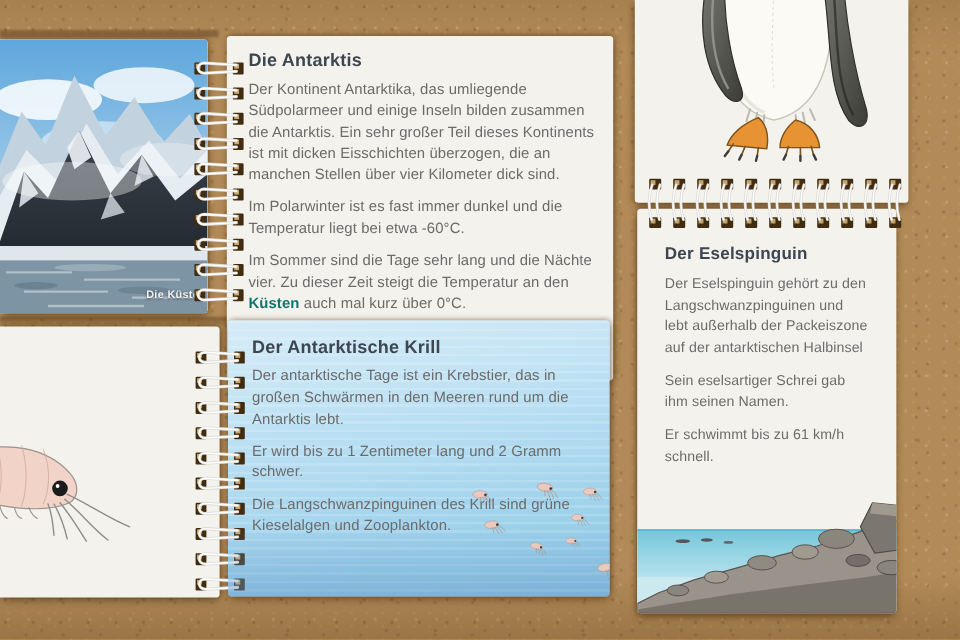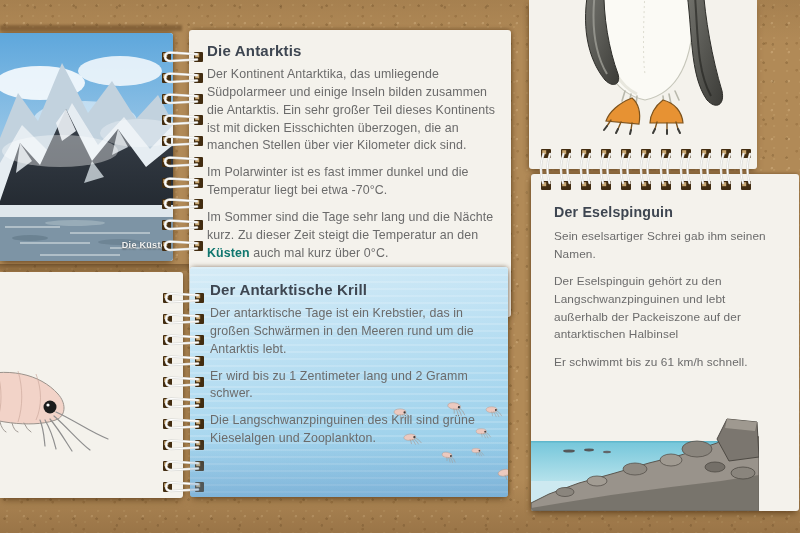--- a/index.html
+++ b/index.html
@@ -26,21 +26,21 @@
     box-shadow:0 4px 7px -2px rgba(64,38,10,.55), 0 -2px 4px -1px rgba(64,38,10,.30), 3px 0 5px -2px rgba(64,38,10,.30);}
   .photo-page{left:0;top:33px;width:173px;height:228px;overflow:hidden;border-radius:0 3px 3px 0;}
   .antarktis-page{left:189px;top:30px;width:322px;height:287px;}
   .krill-left-page{left:0;top:272px;width:183px;height:226px;overflow:hidden;border-radius:0 3px 3px 0;}
   .krill-blue-page{left:190px;top:267px;width:318px;height:230px;overflow:hidden;
     background:linear-gradient(170deg,#d6ecf7 0%,#c2e3f4 28%,#abd8ef 58%,#98cee9 82%,#8ec6e4 100%);}
   .krill-blue-page::after{content:"";position:absolute;inset:0;
     background:repeating-linear-gradient(180deg, rgba(255,255,255,.16) 0 2px, rgba(255,255,255,0) 2px 7px);}
   .penguin-top-page{left:529px;top:0;width:228px;height:169px;overflow:hidden;border-radius:0 0 3px 3px;
     box-shadow:0 4px 7px -2px rgba(64,38,10,.5), -3px 2px 5px -2px rgba(64,38,10,.35);}
-  .penguin-bottom-page{left:531px;top:174px;width:268px;height:337px;overflow:hidden;
+  .penguin-bottom-page{left:531px;top:174px;width:216px;height:337px;overflow:hidden;
     box-shadow:0 4px 7px -2px rgba(64,38,10,.55), -3px 2px 5px -2px rgba(64,38,10,.35), 0 -2px 3px -1px rgba(64,38,10,.3);}
 
   .binding{position:absolute;pointer-events:none;}
   .binding-top{left:161px;top:47px;width:46px;height:212px;}
   .binding-bottom{left:162px;top:288px;width:46px;height:212px;}
   .binding-penguin{left:536px;top:148px;width:220px;height:44px;}
 
   h2.card-title{margin:0 0 7px 0;font-size:15px;font-weight:bold;color:#3e4651;letter-spacing:.2px;}
   .body-text{margin:0 0 9px 0;font-size:12.4px;line-height:1.44;color:#6b6b6b;letter-spacing:.1px;}
   .body-text b{color:#0f766e;}
@@ -131,22 +131,22 @@
     <ellipse cx="120" cy="209" rx="22" ry="3" fill="#5f7686" opacity=".5"></ellipse>
     <ellipse cx="75" cy="190" rx="30" ry="3" fill="#9fb2bd" opacity=".8"></ellipse>
   </svg>
   <span class="photo-caption">Die Küste</span>
 </div>
 
 <div class="page antarktis-page">
   <div class="text-col">
     <h2 class="card-title">Die Antarktis</h2>
     <p class="body-text">Der Kontinent Antarktika, das umliegende Südpolarmeer und einige Inseln bilden zusammen die Antarktis. Ein sehr großer Teil dieses Kontinents ist mit dicken Eisschichten überzogen, die an manchen Stellen über vier Kilometer dick sind.</p>
-    <p class="body-text">Im Polarwinter ist es fast immer dunkel und die Temperatur liegt bei etwa -70°C.</p>
-    <p class="body-text"><span>Im Sommer sind die Tage sehr lang und die Nächte kurz. Zu dieser Zeit steigt die Temperatur an den </span><b>Küsten</b><span> auch mal kurz über 0°C.</span></p>
+    <p class="body-text">Im Polarwinter ist es fast immer dunkel und die Temperatur liegt bei etwa -60°C.</p>
+    <p class="body-text"><span>Im Sommer sind die Tage sehr lang und die Nächte vier. Zu dieser Zeit steigt die Temperatur an den </span><b>Küsten</b><span> auch mal kurz über 0°C.</span></p>
   </div>
 </div>
 
 <svg class="binding binding-top" viewBox="0 0 46 212">
   <use href="#vloop" x="0" y="0" width="46" height="20"></use>
   <use href="#vloop" x="0" y="21" width="46" height="20"></use>
   <use href="#vloop" x="0" y="42" width="46" height="20"></use>
   <use href="#vloop" x="0" y="63" width="46" height="20"></use>
   <use href="#vloop" x="0" y="84" width="46" height="20"></use>
   <use href="#vloop" x="0" y="105" width="46" height="20"></use>
@@ -234,22 +234,22 @@
     <path d="M62,130 l-3,4 M73,133 l-2,4 M86,134 l-1,4" stroke="#3c3c38" stroke-width="2" stroke-linecap="round"></path>
     <path d="M118,104 C110,110 105,119 105,127 L138,127 C137,116 130,107 118,104 Z" fill="#e79233" stroke="#7d531d" stroke-width="1.2"></path>
     <path d="M112,126 l-2,7 M122,127 l0,7 M131,126 l2,7" stroke="#7d531d" stroke-width="1.4" stroke-linecap="round"></path>
     <path d="M110,133 l-2,4 M122,134 l0,4 M133,133 l2,4" stroke="#3c3c38" stroke-width="2" stroke-linecap="round"></path>
   </svg>
 </div>
 
 <div class="page penguin-bottom-page">
   <div class="penguin-text-col">
     <h2 class="card-title">Der Eselspinguin</h2>
+    <p class="body-text">Der Eselspinguin gehört zu den Langschwanzpinguinen und lebt außerhalb der Packeiszone auf der antarktischen Halbinsel</p>
     <p class="body-text">Sein eselsartiger Schrei gab ihm seinen Namen.</p>
-    <p class="body-text">Der Eselspinguin gehört zu den Langschwanzpinguinen und lebt außerhalb der Packeiszone auf der antarktischen Halbinsel</p>
     <p class="body-text">Er schwimmt bis zu 61 km/h schnell.</p>
   </div>
   <svg class="shore-art" viewBox="0 0 228 96">
     <rect x="0" y="26" width="228" height="46" fill="url(#seag)"></rect>
     <rect x="0" y="26" width="228" height="1.5" fill="#5fb7cc"></rect>
     <ellipse cx="38" cy="36" rx="6" ry="1.6" fill="#55585a"></ellipse>
     <ellipse cx="58" cy="35" rx="5" ry="1.4" fill="#55585a"></ellipse>
     <ellipse cx="76" cy="37" rx="4" ry="1.2" fill="#62666a"></ellipse>
     <rect x="0" y="66" width="228" height="30" fill="#cde9f0"></rect>
 

